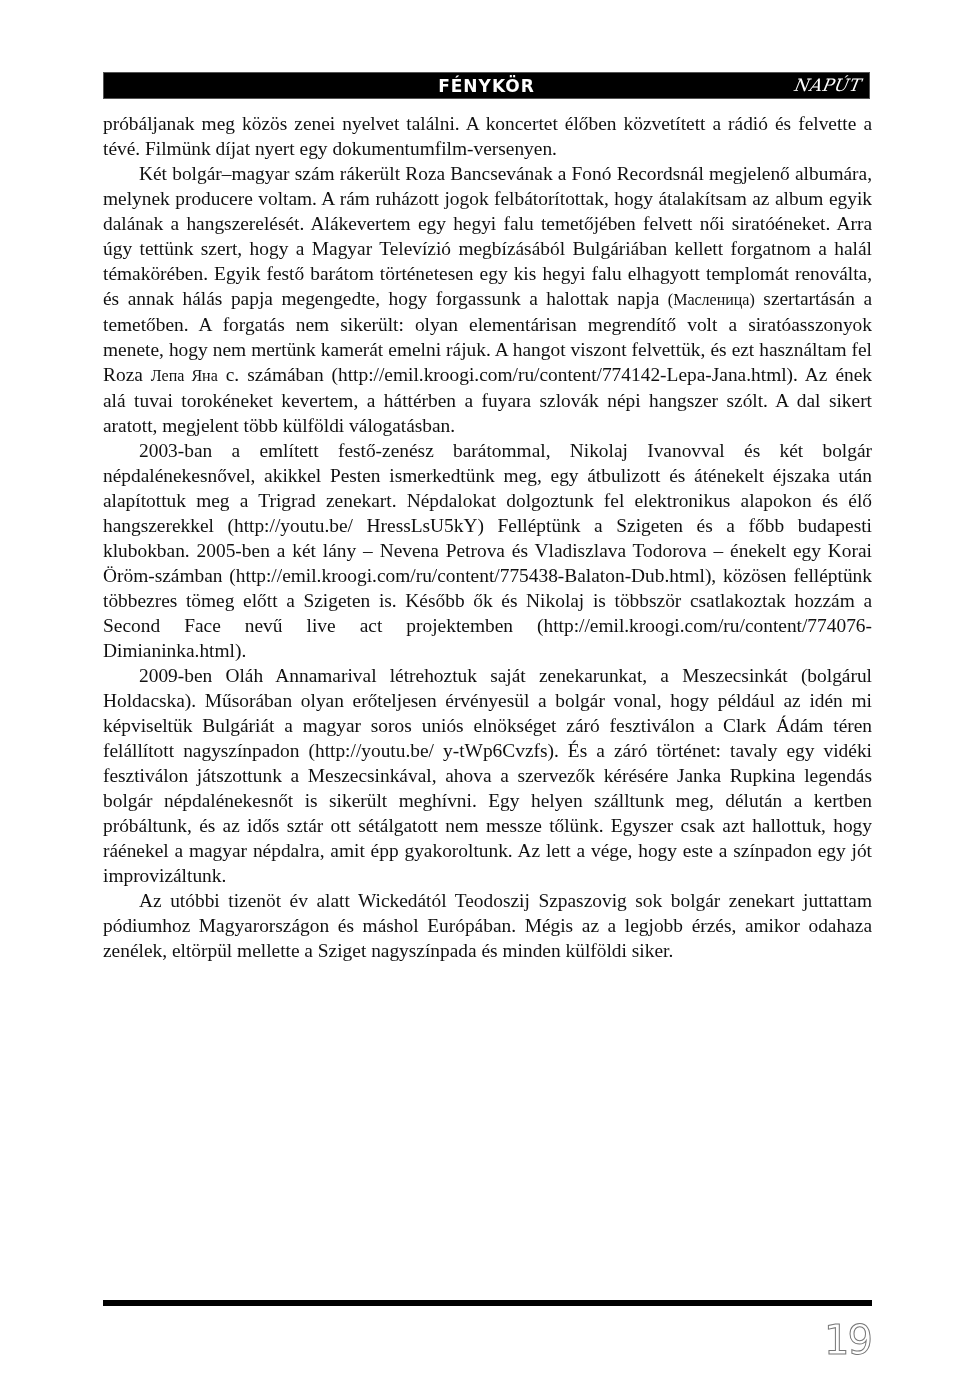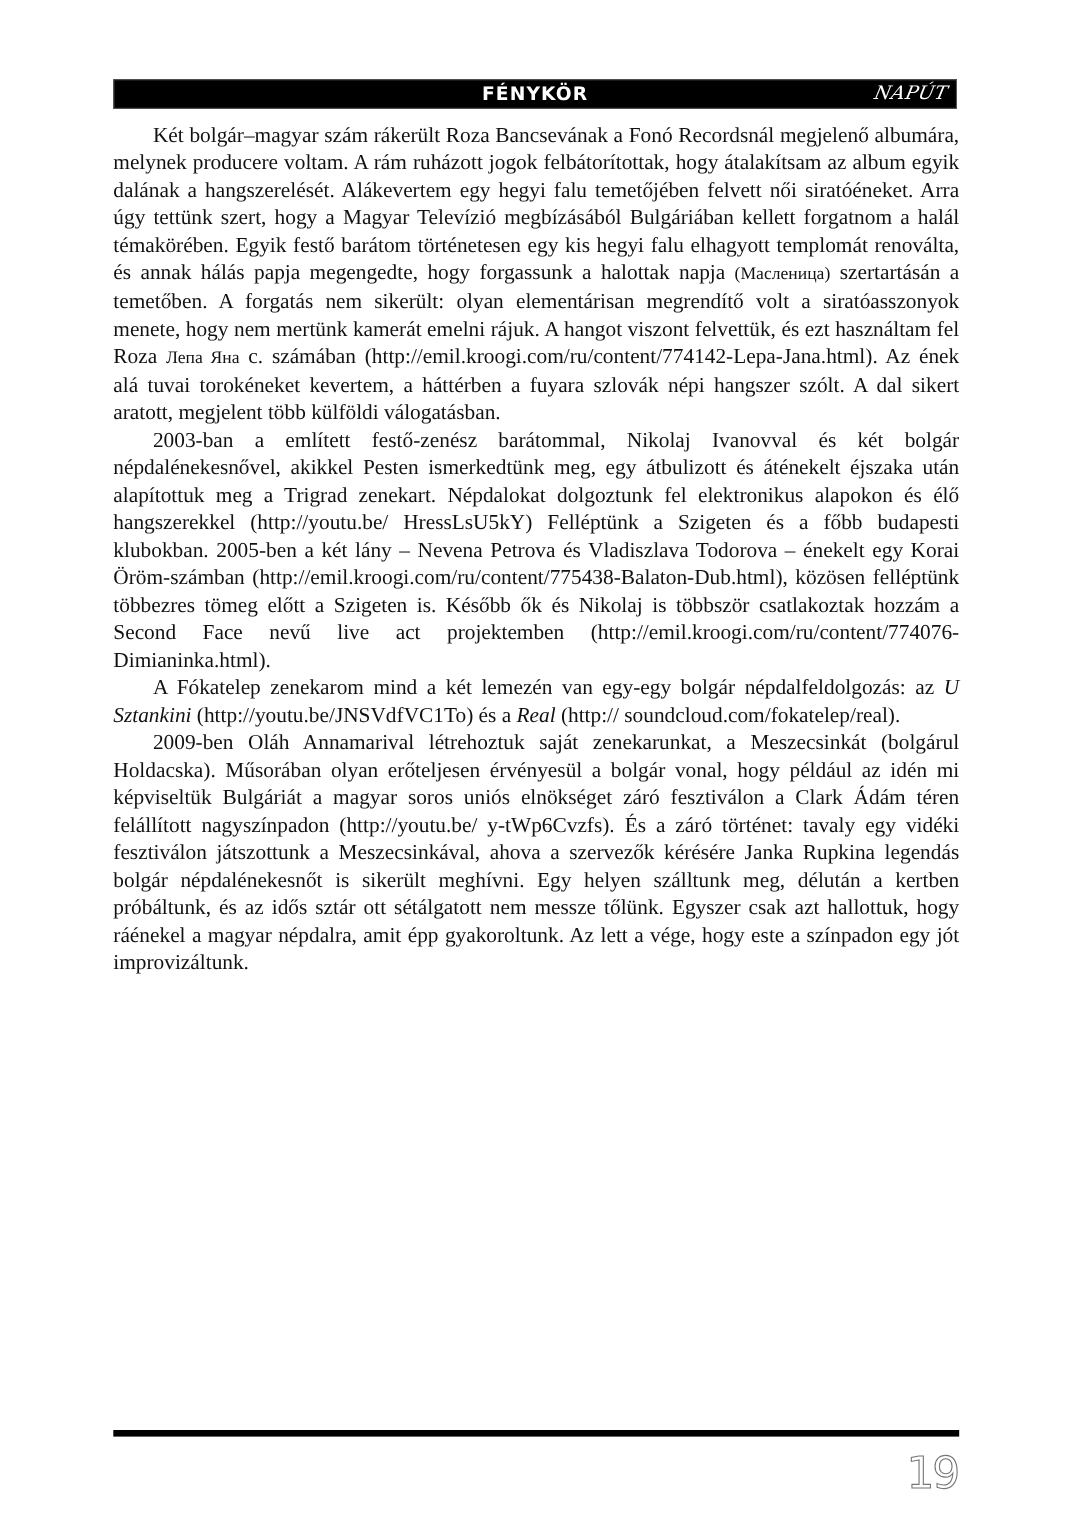--- a/index.html
+++ b/index.html
@@ -37,20 +37,21 @@
 </style>
 </head>
 <body>
 
 <div class="header-bar">
   <div class="header-title">FÉNYKÖR</div>
   <div class="header-logo">NAPÚT</div>
 </div>
 
 <div class="article">
+  <p class="noindent">próbáljanak meg közös zenei nyelvet találni. A koncertet élőben közvetített a rádió és felvette a tévé. Filmünk díjat nyert egy dokumentumfilm-versenyen.</p>
   <p><span>Két bolgár–magyar szám rákerült Roza Bancsevának a Fonó Recordsnál megjelenő albumára, melynek producere voltam. A rám ruházott jogok fel­bátorítottak, hogy átalakítsam az album egyik dalának a hangszerelését. Alá­kevertem egy hegyi falu temetőjében felvett női siratóéneket. Arra úgy tettünk szert, hogy a Magyar Televízió megbízásából Bulgáriában kellett forgatnom a halál témakörében. Egyik festő barátom történetesen egy kis hegyi falu el­hagyott templomát renoválta, és annak hálás papja megengedte, hogy forgas­sunk a halottak napja </span><span class="cyr">(Масленица)</span><span> szertartásán a temetőben. A forgatás nem sikerült: olyan elementárisan megrendítő volt a siratóasszonyok menete, hogy nem mertünk kamerát emelni rájuk. A hangot viszont felvettük, és ezt hasz­nál­tam fel Roza </span><span class="cyr">Лепа Яна</span><span> c. számában (http://emil.kroogi.com/ru/content/774142-Lepa-Jana.html). Az ének alá tuvai torokéneket kevertem, a háttérben a fuyara szlovák népi hangszer szólt. A dal sikert aratott, megjelent több külföldi válo­gatásban.</span></p>
   <p>2003-ban a említett festő-zenész barátommal, Nikolaj Ivanovval és két bolgár népdalénekesnővel, akikkel Pesten ismerkedtünk meg, egy átbulizott és áténekelt éjszaka után alapítottuk meg a Trigrad zenekart. Népdalokat dolgoztunk fel elektronikus alapokon és élő hangszerekkel (http://youtu.be/ HressLsU5kY) Felléptünk a Szigeten és a főbb budapesti klubokban. 2005-ben a két lány – Nevena Petrova és Vladiszlava Todorova – énekelt egy Korai Öröm-számban (http://emil.kroogi.com/ru/content/775438-Balaton-Dub.html), közösen felléptünk többezres tömeg előtt a Szigeten is. Később ők és Nikolaj is többször csatlakoztak hozzám a Second Face nevű live act projektemben (http://emil.kroogi.com/ru/content/774076-Dimianinka.html).</p>
-  <p><span>A Fókatelep zenekarom mind a két lemezén van egy-egy bolgár népdal­feldolgozás: az </span><em>U Sztankini</em><span> (http://youtu.be/JNSVdfVC1To) és a </span><em>Real</em><span> (http:// soundcloud.com/fokatelep/real).</span></p>
   <p>2009-ben Oláh Annamarival létrehoztuk saját zenekarunkat, a Meszecsinkát (bolgárul Holdacska). Műsorában olyan erőteljesen érvényesül a bolgár vonal, hogy például az idén mi képviseltük Bulgáriát a magyar soros uniós elnökséget záró fesztiválon a Clark Ádám téren felállított nagyszínpadon (http://youtu.be/ y-tWp6Cvzfs). És a záró történet: tavaly egy vidéki fesztiválon játszottunk a Me­szecsinkával, ahova a szervezők kérésére Janka Rupkina legendás bolgár nép­dalénekesnőt is sikerült meghívni. Egy helyen szálltunk meg, délután a kertben próbáltunk, és az idős sztár ott sétálgatott nem messze tőlünk. Egyszer csak azt hallottuk, hogy ráénekel a magyar népdalra, amit épp gyakoroltunk. Az lett a vége, hogy este a színpadon egy jót improvizáltunk.</p>
+  <p>Az utóbbi tizenöt év alatt Wickedától Teodoszij Szpaszovig sok bolgár zene­kart juttattam pódiumhoz Magyarországon és máshol Európában. Mégis az a legjobb érzés, amikor odahaza zenélek, eltörpül mellette a Sziget nagyszínpa­da és minden külföldi siker.</p>
 </div>
 
 <div class="footer-rule"></div>
 <div class="page-number">19</div>
 
 </body></html>

